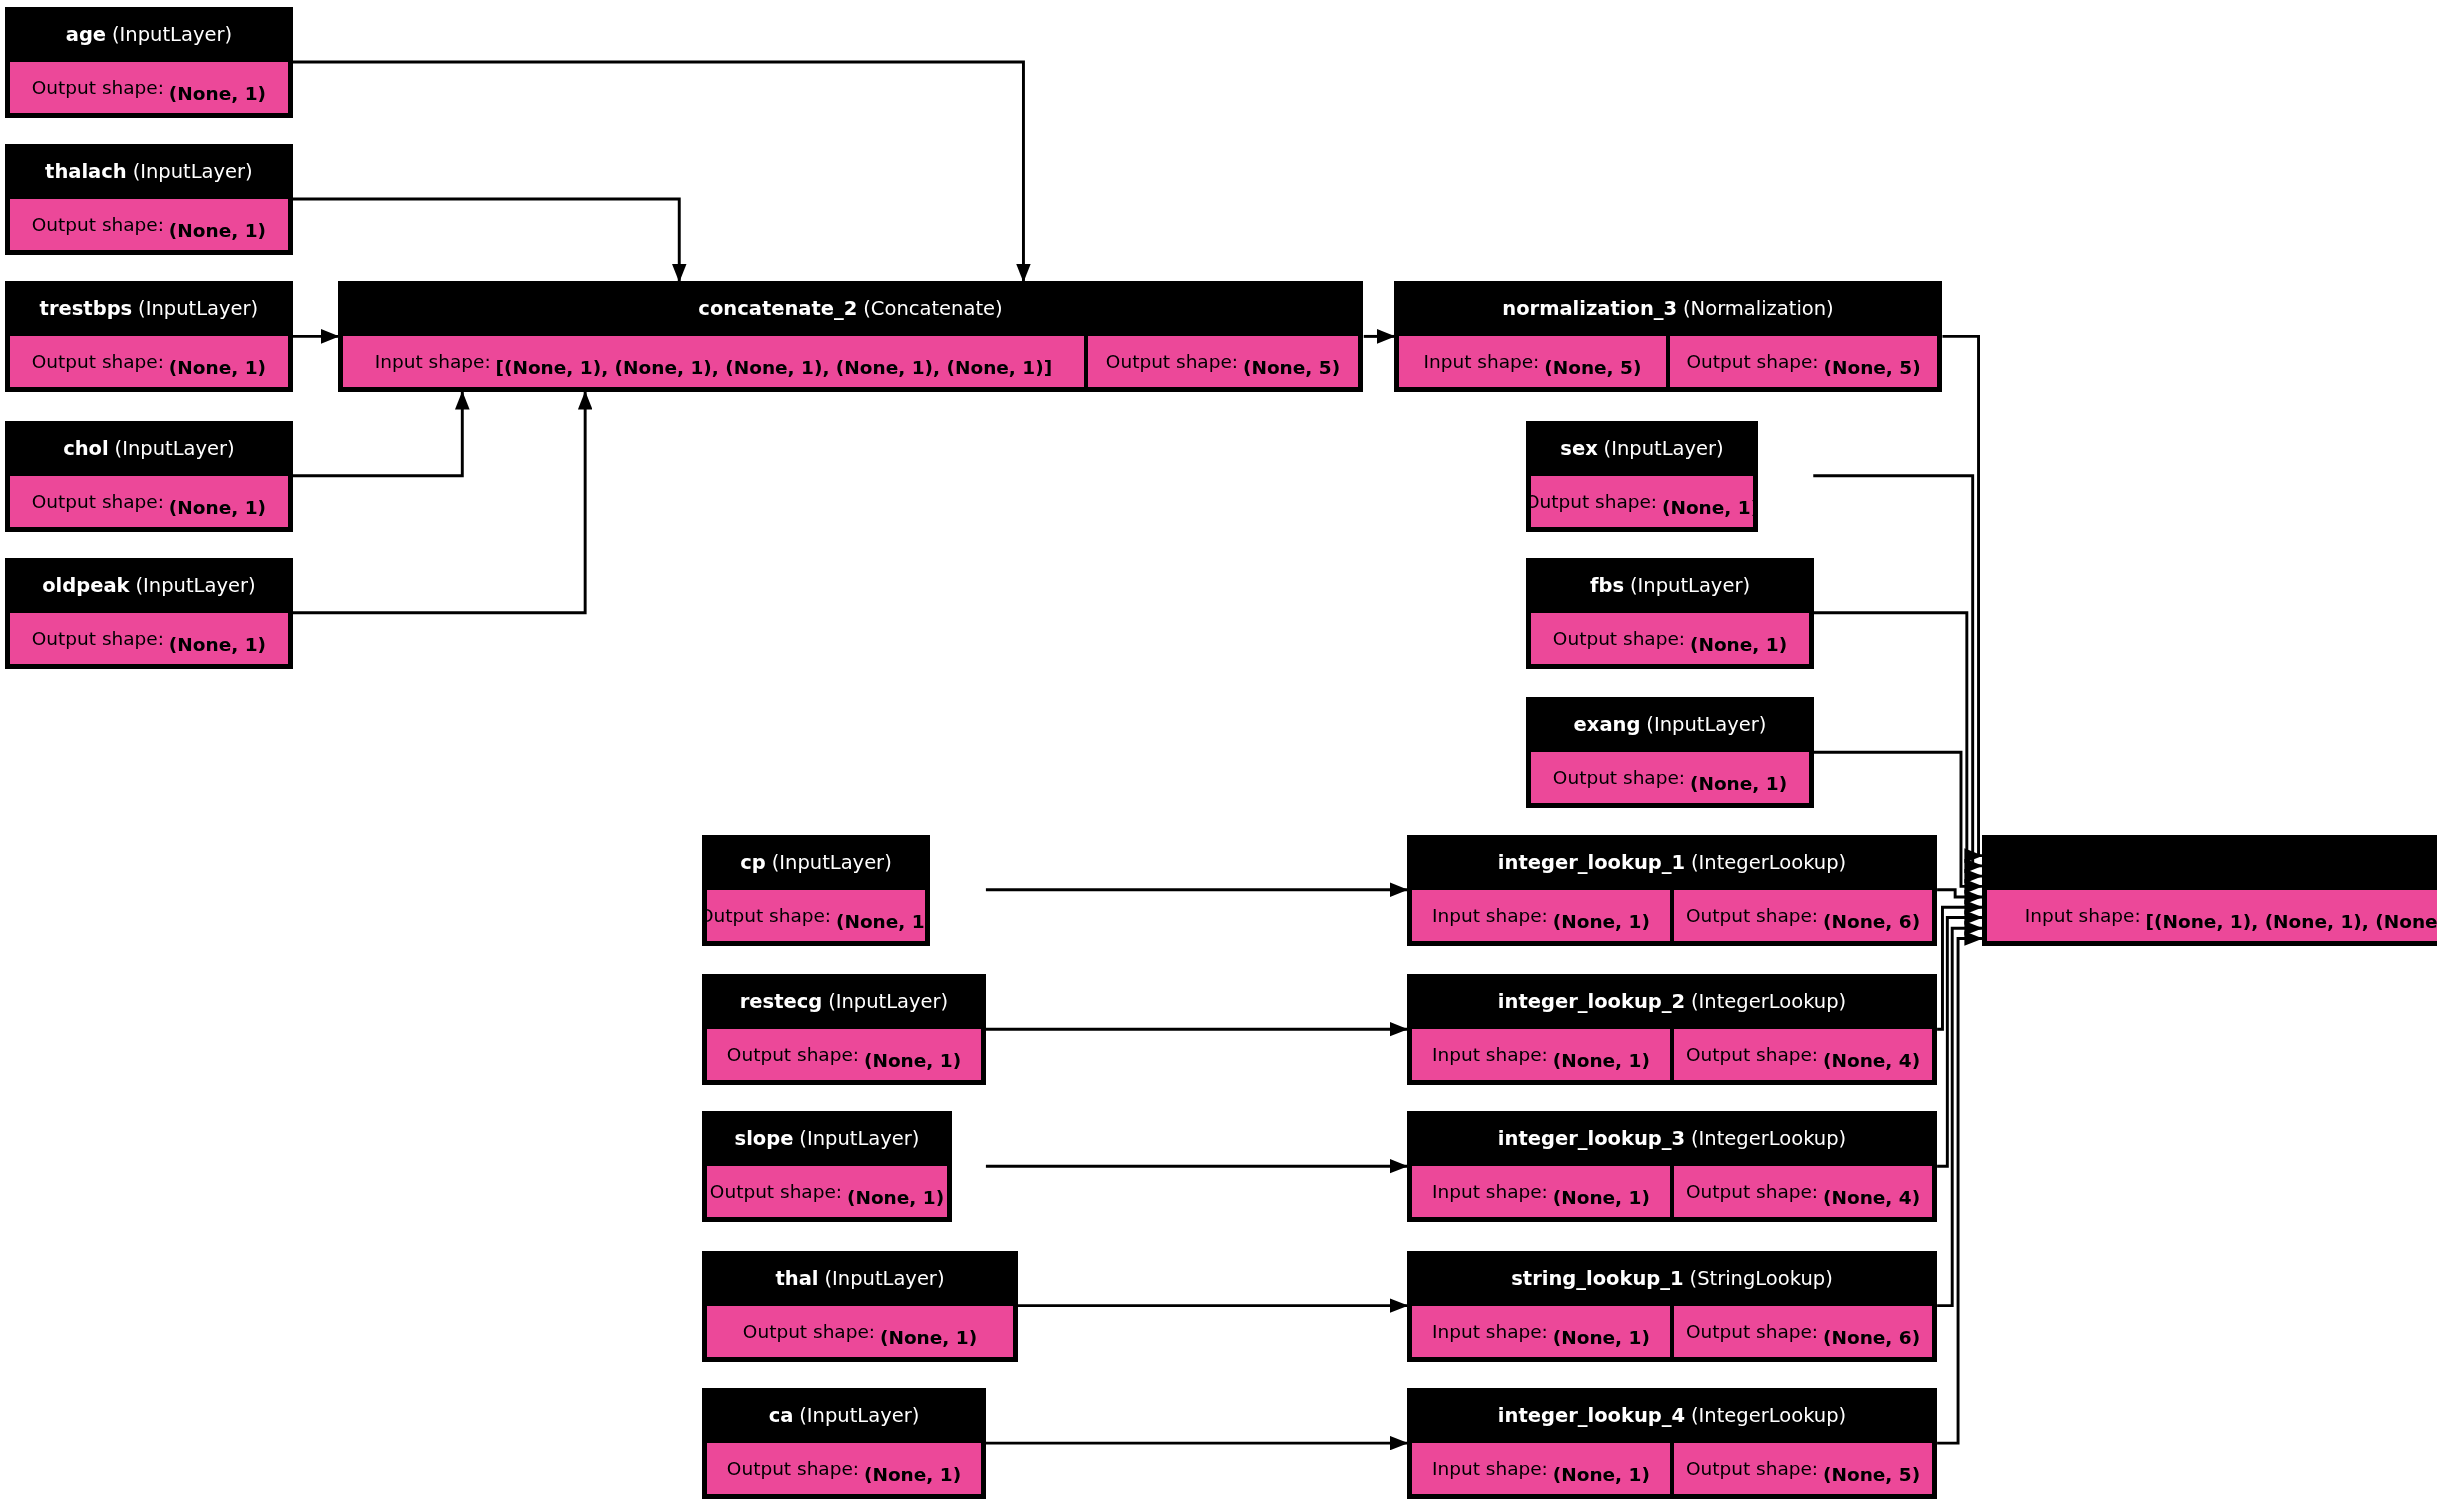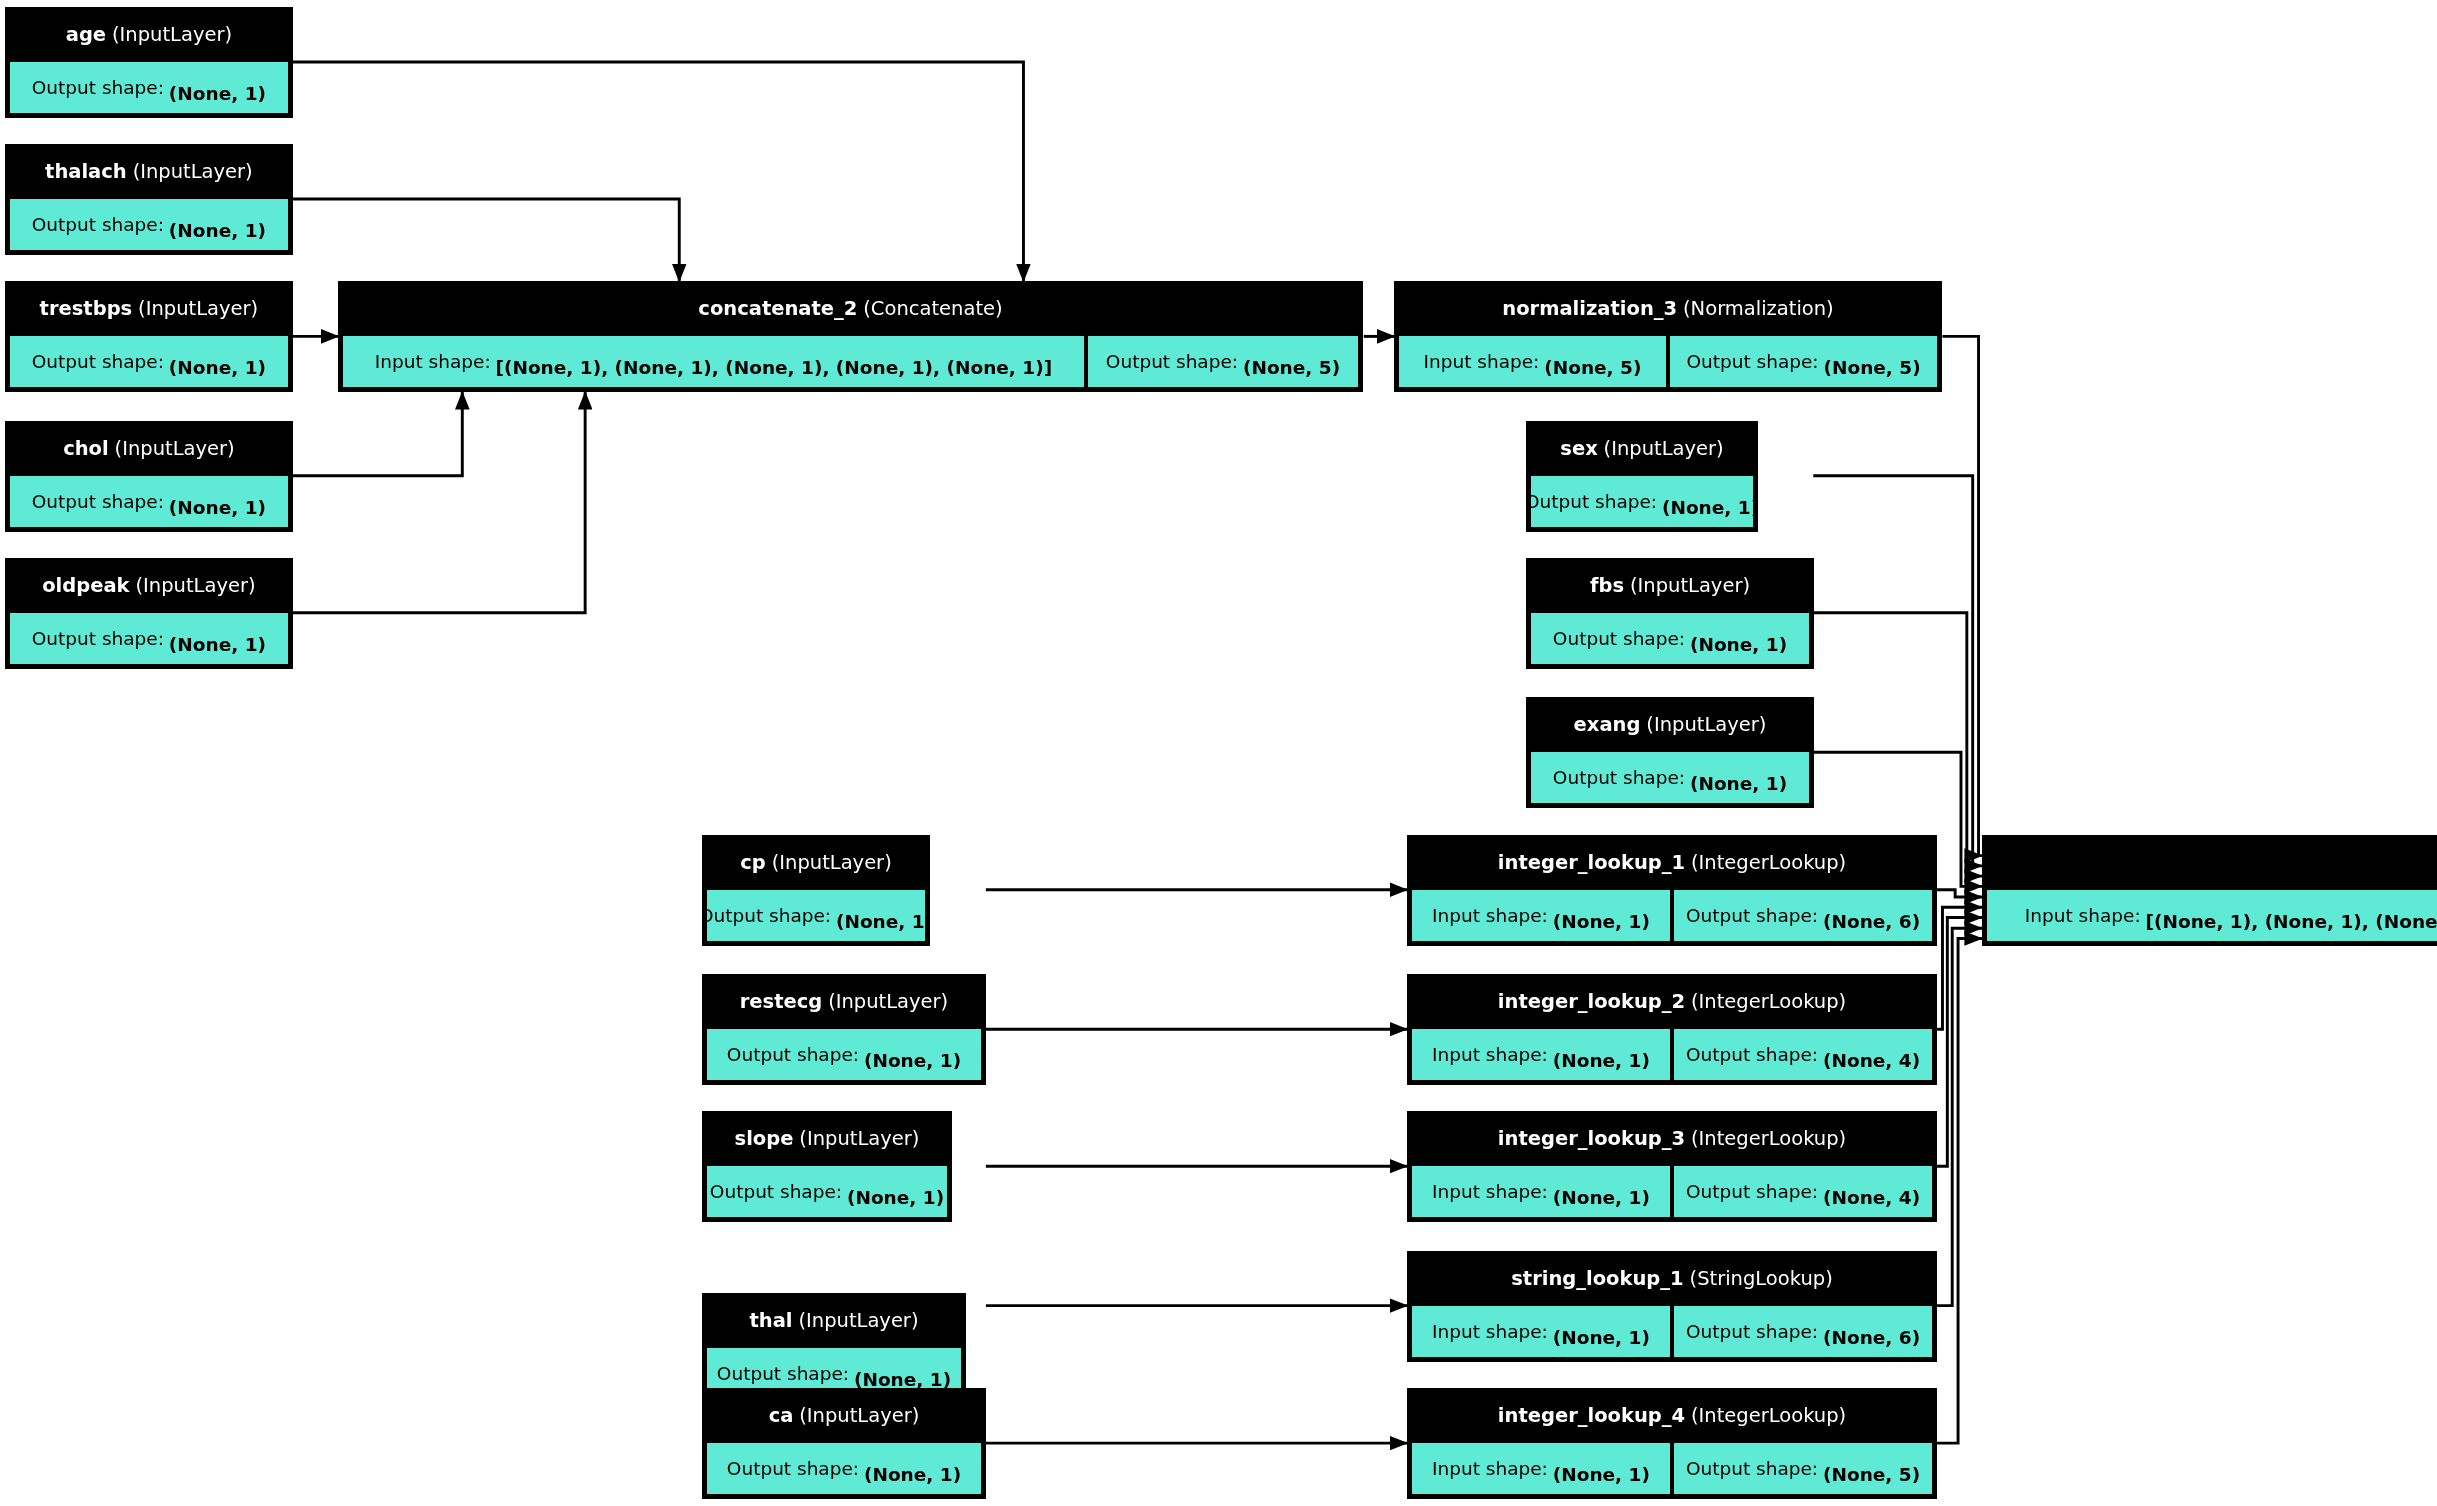--- a/index.html
+++ b/index.html
@@ -4,21 +4,21 @@
 <style>
   html,body{margin:0;padding:0;background:#ffffff;}
   #canvas{position:relative;width:3471px;height:1506px;background:#ffffff;
           font-family:"DejaVu Sans", sans-serif;overflow:hidden;}
   #edges{position:absolute;left:0;top:0;}
   .node{position:absolute;background:#000000;height:111px;display:flex;flex-direction:column;box-sizing:border-box;}
   .hd{height:55px;flex:0 0 55px;display:flex;align-items:center;justify-content:center;
       color:#ffffff;font-size:19.5px;white-space:nowrap;border-radius:6px;}
   .hd .nm{font-weight:bold;margin-right:5.9px;}
   .cells{flex:1;display:flex;margin:0 4.9px 4.9px 4.9px;gap:3.9px;}
-  .cell{background:#5eead4;color:#000000;flex:1;display:flex;align-items:center;justify-content:center;
+  .cell{background:#ec4899;color:#000000;flex:1;display:flex;align-items:center;justify-content:center;
         font-size:18.5px;white-space:nowrap;overflow:hidden;}
   .cell .val{font-weight:bold;margin-left:4.9px;margin-top:12px;}
 </style>
 </head>
 <body>
 
 <div id="canvas">
 
   <svg id="edges" width="3471" height="1506" viewBox="0 0 7119 3089">
     <defs>
@@ -282,21 +282,21 @@
           <span>Input shape:</span>
           <span class="val">(None, 1)</span>
         </div>
       <div class="cell">
           <span>Output shape:</span>
           <span class="val">(None, 4)</span>
         </div>
     </div>
   </div>
 
-  <div class="node" style="left:702px;top:1293px;width:264px">
+  <div class="node" style="left:702px;top:1251px;width:316px">
     <div class="hd">
         <span class="nm">thal</span>
         <span class="ty">(InputLayer)</span>
       </div>
     <div class="cells">
       <div class="cell">
           <span>Output shape:</span>
           <span class="val">(None, 1)</span>
         </div>
     </div>

